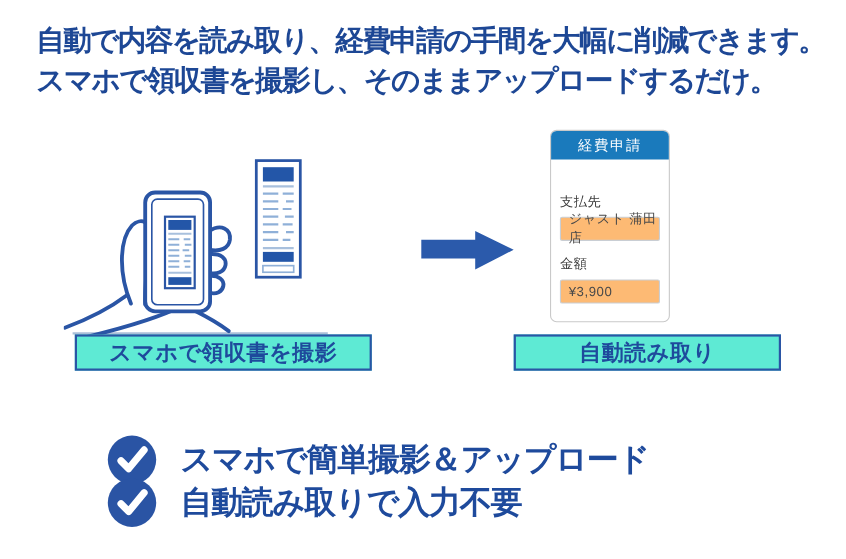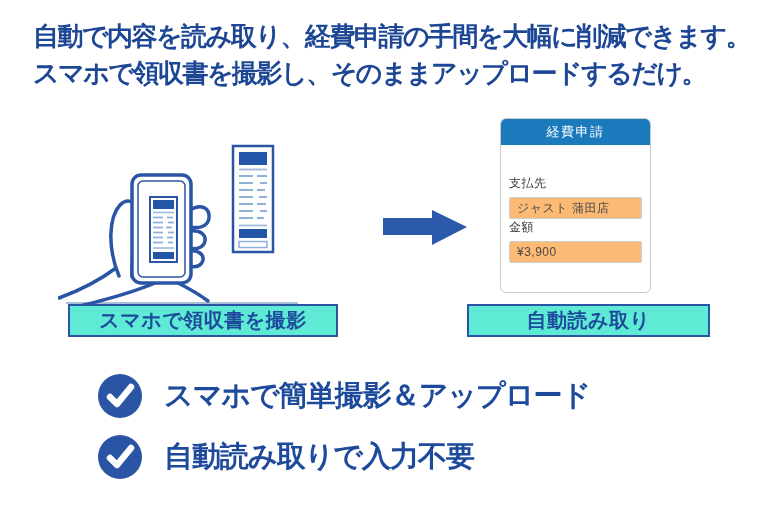--- a/index.html
+++ b/index.html
@@ -20,39 +20,39 @@
     border:2px solid #2a55a5;background:#5eead4;
     display:flex;align-items:center;justify-content:center;
     color:#1e4a9c;font-size:20px;font-weight:800;letter-spacing:0.5px;
   }
   .caption-left{left:68px;width:270px;}
   .caption-right{left:467px;width:243px;}
   
   .arrow{position:absolute;left:382px;top:205px;width:90px;height:45px;}
   
   .card{
-    position:absolute;left:500px;top:118px;width:151px;height:175px;box-sizing:border-box;
+    position:absolute;left:500px;top:118px;width:109px;height:175px;box-sizing:border-box;
     background:#ffffff;border:1px solid #c9c9c9;border-radius:6px;
   }
   .card-header{
     height:26px;background:#1a7abc;border-radius:5px 5px 0 0;
     display:flex;align-items:center;justify-content:center;
     color:#ffffff;font-size:13px;letter-spacing:1.5px;
   }
   .card-body{padding:18px 8px 0 8px;}
-  .field-label{font-size:12px;color:#3a3a3a;letter-spacing:0.5px;}
+  .field-label{margin-top:13px;font-size:12px;color:#3a3a3a;letter-spacing:0.5px;}
   .field-label:first-child{margin-top:12px;}
   .field-input{
     margin-top:5px;height:22px;box-sizing:border-box;border:1px solid #c9ced4;border-radius:2px;
     background:#fdba74;display:flex;align-items:center;padding-left:7px;
     font-size:12px;color:#4a4a4a;letter-spacing:0.5px;
   }
   
   .benefit{position:absolute;left:98px;display:flex;align-items:center;}
-  .benefit-1{top:374px;text-align:right;}
+  .benefit-1{top:396px;text-align:right;}
   .benefit-2{top:435px;}
   .check-circle{
     width:44px;height:44px;border-radius:50%;background:#2a54a4;flex:0 0 auto;
     display:flex;align-items:center;justify-content:center;
   }
   .benefit-text{
     margin-left:22px;color:#1e4a9c;font-size:29px;font-weight:800;letter-spacing:-1px;white-space:nowrap;
   }
 </style>
 </head>

